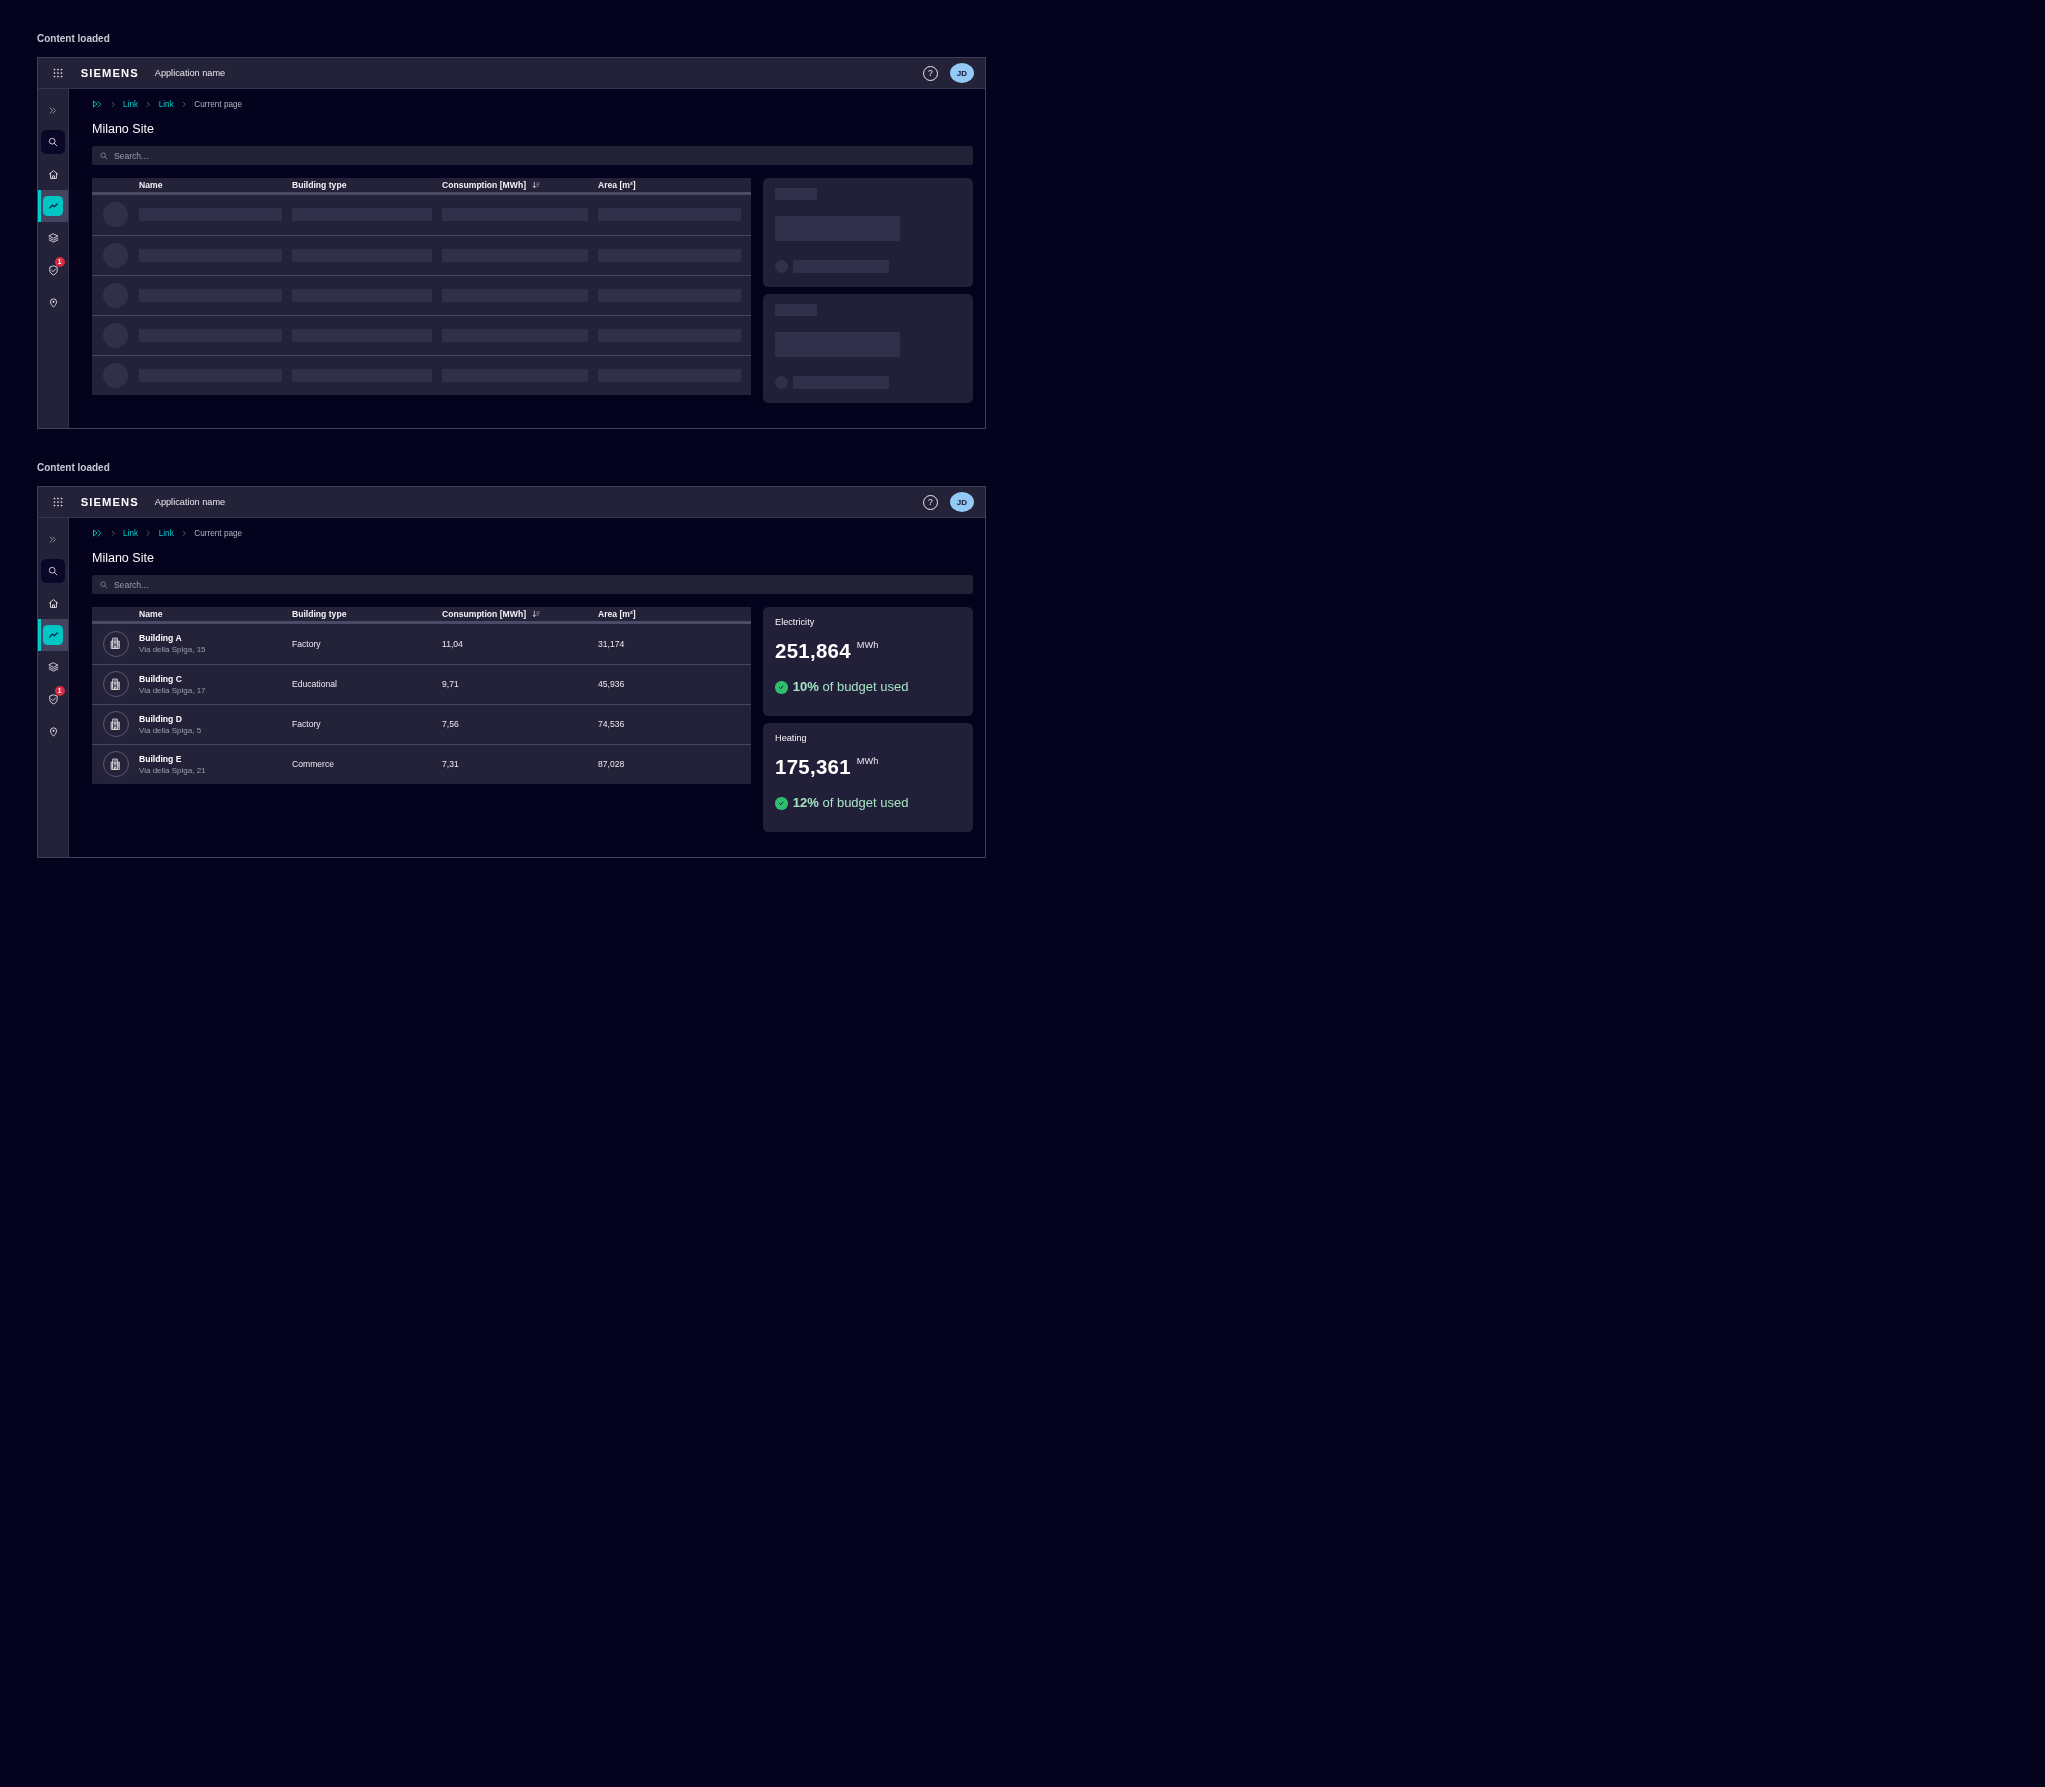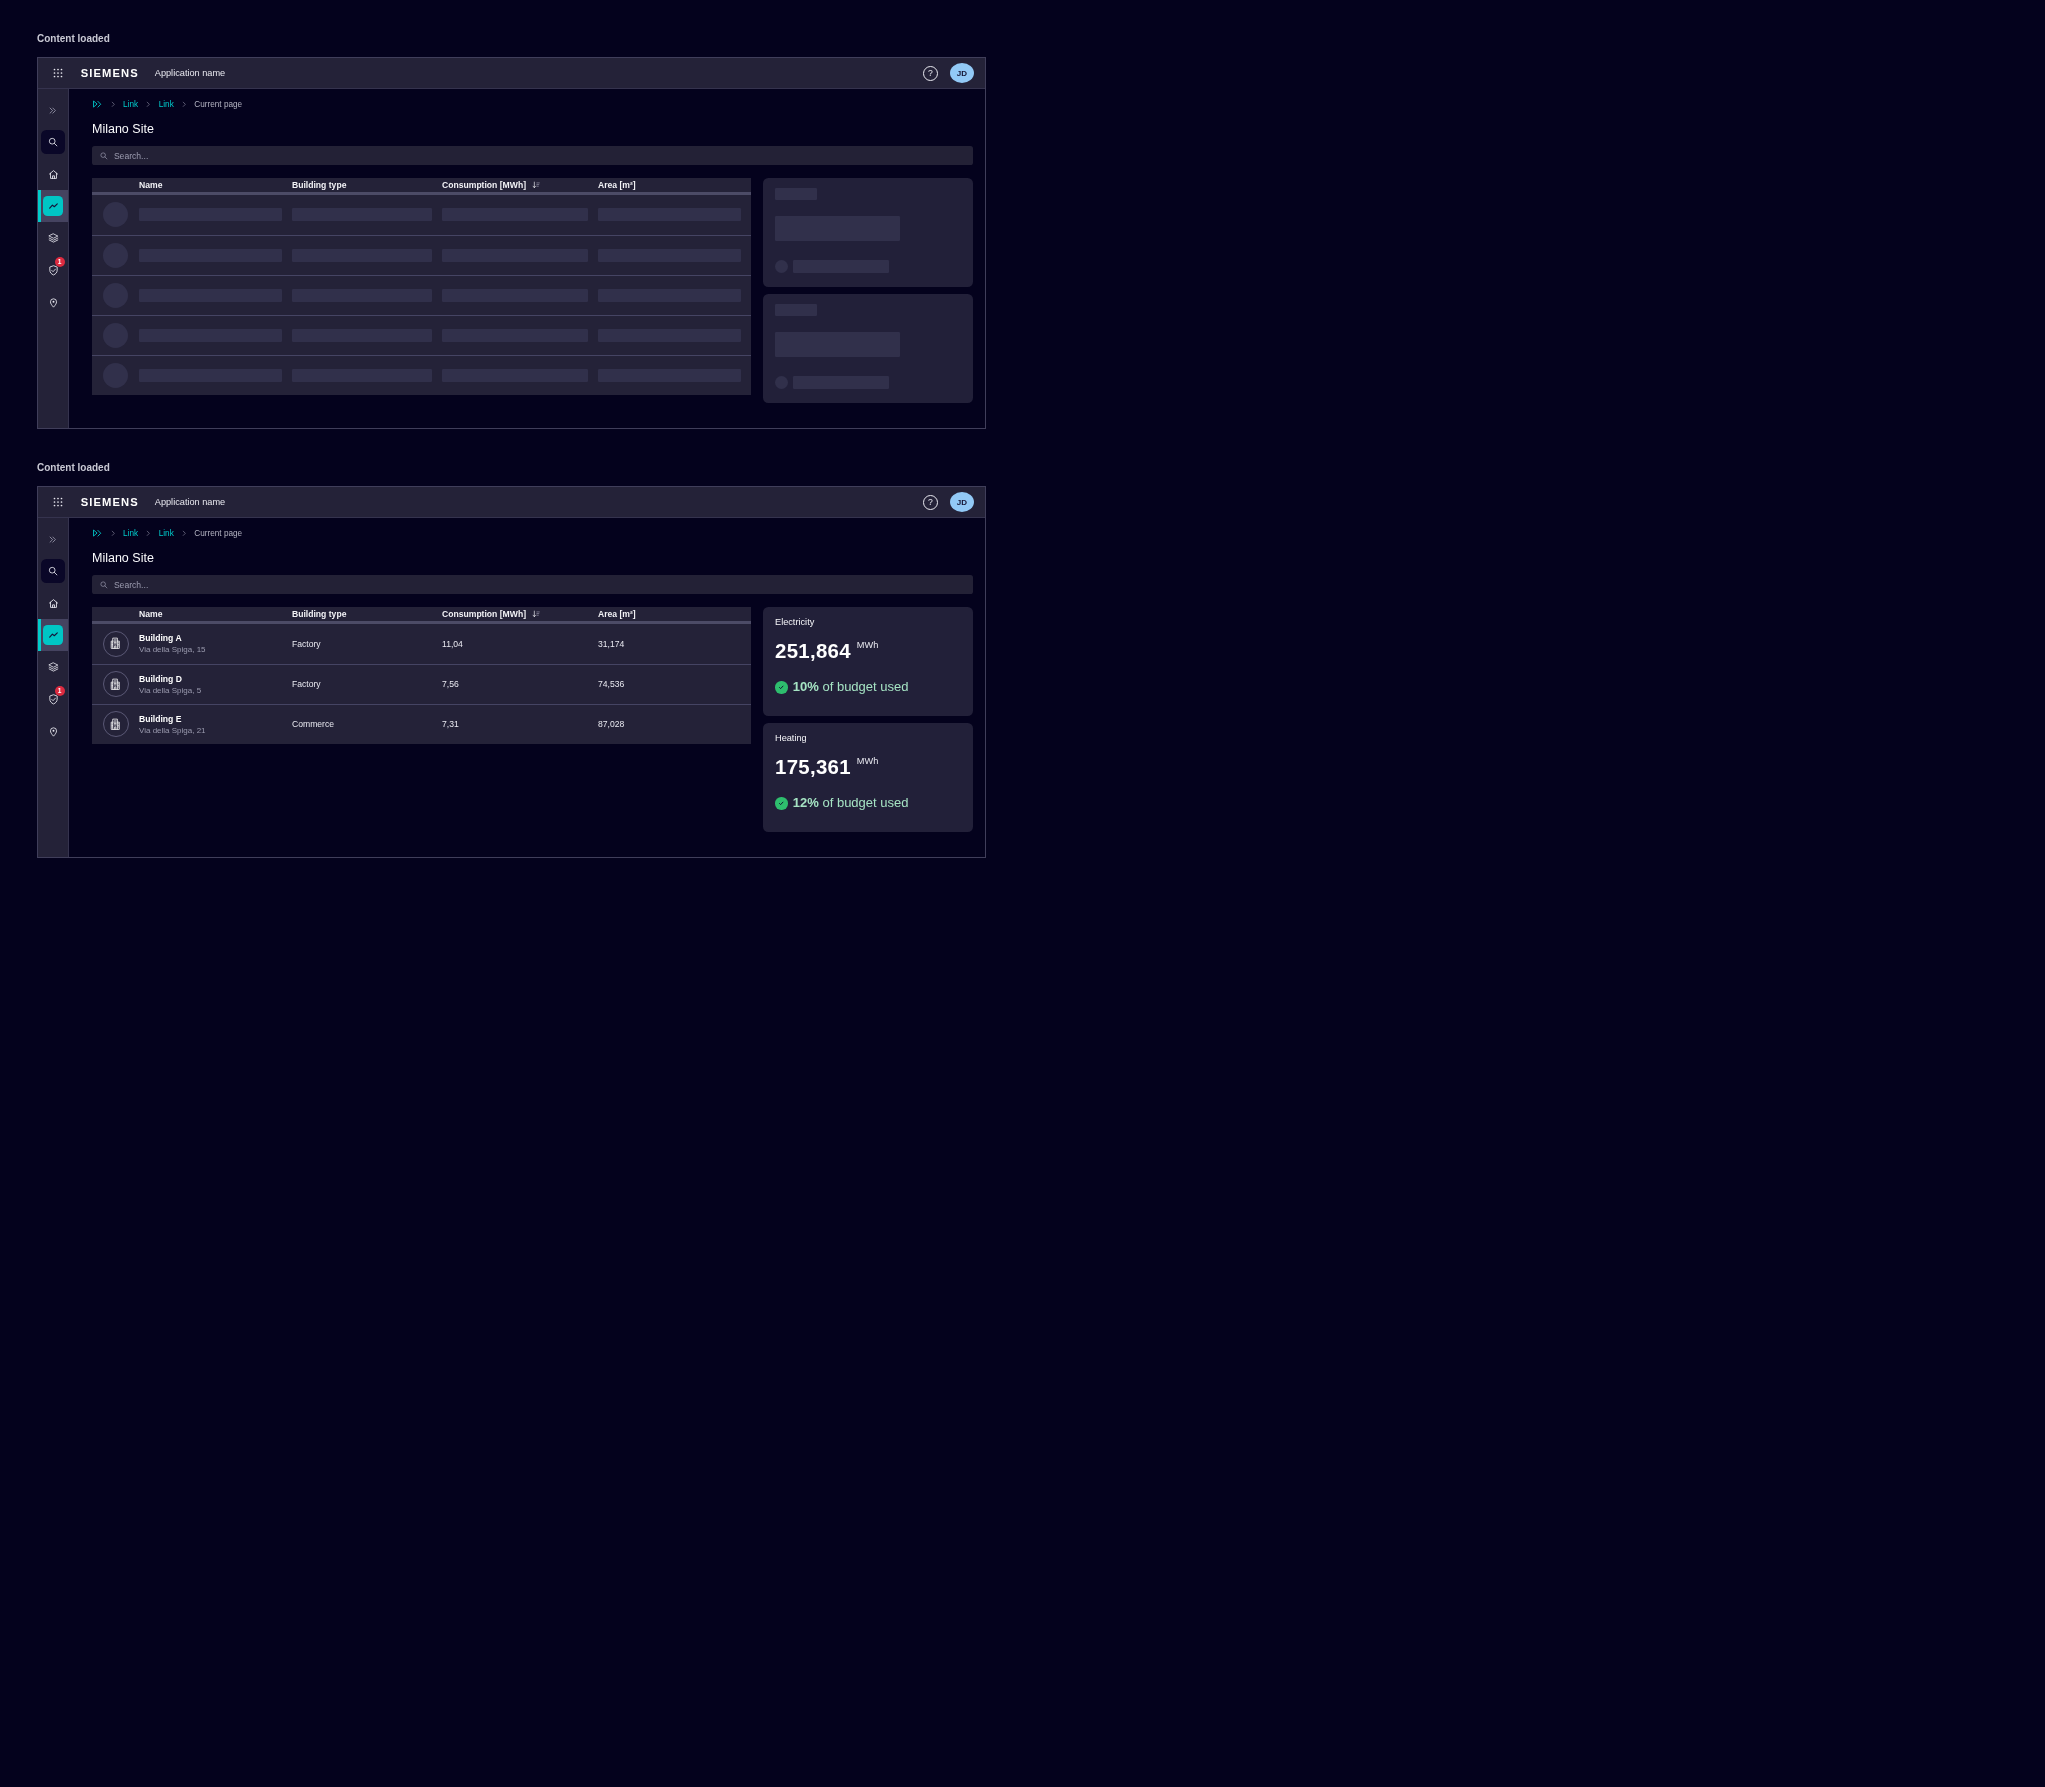--- a/index.html
+++ b/index.html
@@ -536,20 +536,36 @@
           </div>
           <div class="trow">
             <div class="avatar-cell">
                 <div class="row-circle">
                   <svg width="14.5" height="14.5" viewBox="0 0 22 22">
                     <use href="#i-building"></use>
                   </svg>
                 </div>
               </div>
             <div>
+                <div class="nm">Building C</div>
+                <div class="addr">Via della Spiga, 17</div>
+              </div>
+            <div class="cell">Educational</div>
+            <div class="cell">9,71</div>
+            <div class="cell">45,936</div>
+          </div>
+          <div class="trow">
+            <div class="avatar-cell">
+                <div class="row-circle">
+                  <svg width="14.5" height="14.5" viewBox="0 0 22 22">
+                    <use href="#i-building"></use>
+                  </svg>
+                </div>
+              </div>
+            <div>
                 <div class="nm">Building D</div>
                 <div class="addr">Via della Spiga, 5</div>
               </div>
             <div class="cell">Factory</div>
             <div class="cell">7,56</div>
             <div class="cell">74,536</div>
           </div>
           <div class="trow">
             <div class="avatar-cell">
                 <div class="row-circle">

